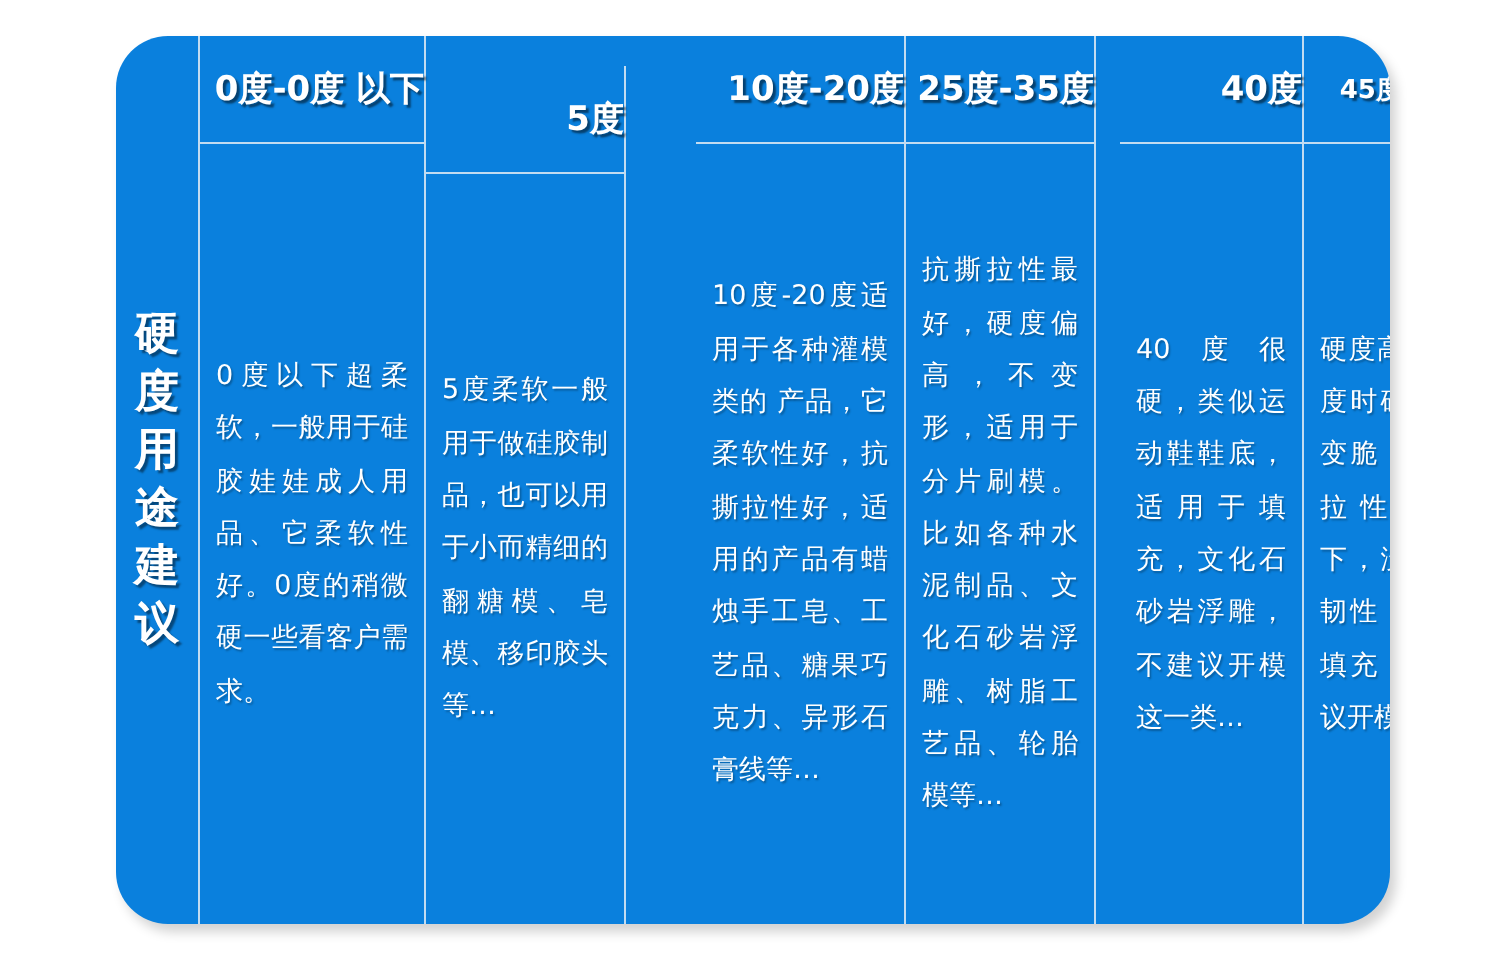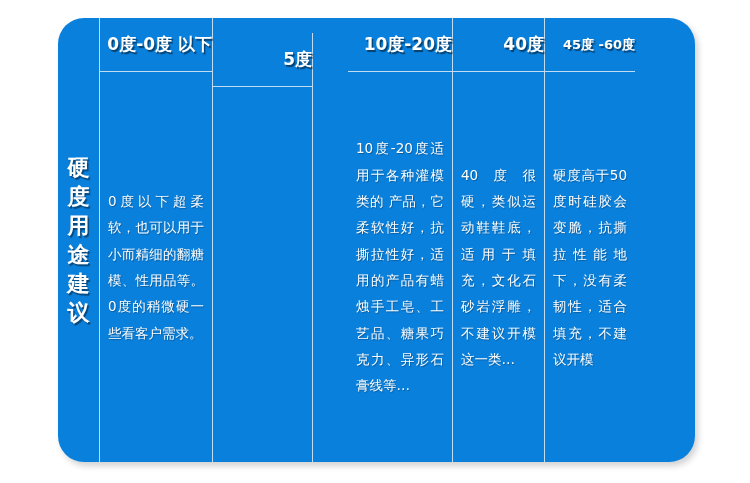--- a/index.html
+++ b/index.html
@@ -113,21 +113,21 @@
     text-align-last: left;
     text-shadow: 0.8px 0.8px 1px rgba(0,0,0,0.30);
     word-break: break-all;
   }
 
   
   #col-0 { flex: 0 0 113px; }
   #col-1 { flex: 0 0 100px; margin-top: 15px; }
   #col-2 { flex: 0 0 105px; margin-left: 35px; }
   #col-3 { flex: 0 0 95px; }
-  #col-4 { flex: 0 0 92px; }
+  #col-4 { flex: 0 0 92px; margin-left: 12px; }
   #col-5 { flex: 0 0 90px; }
 </style>
 </head>
 <body>
 
 <div id="page">
 
   <div id="hardness-table">
 
     <div class="label-col">
@@ -139,39 +139,50 @@
         <span>建</span>
         <span>议</span>
       </div>
     </div>
 
     <div class="data-col" id="col-0">
       <div class="col-head">
         <span>0度-0度 以下</span>
       </div>
       <div class="col-body">
-        <span>0度以下超柔软，也可以用于小而精细的翻糖模、性用品等。0度的稍微硬一些看客户需求。</span>
+        <span>0度以下超柔软，一般用于硅胶娃娃成人用品、它柔软性好。0度的稍微硬一些看客户需求。</span>
       </div>
     </div>
 
     <div class="data-col" id="col-1">
       <div class="col-head">
         <span>5度</span>
       </div>
+      <div class="col-body">
+        <span>5度柔软一般用于做硅胶制品，也可以用于小而精细的翻糖模、皂模、移印胶头等…</span>
+      </div>
     </div>
 
     <div class="data-col" id="col-2">
       <div class="col-head">
         <span>10度-20度</span>
       </div>
       <div class="col-body">
         <span>10度-20度适用于各种灌模类的 产品，它柔软性好，抗撕拉性好，适用的产品有蜡烛手工皂、工艺品、糖果巧克力、异形石膏线等…</span>
       </div>
     </div>
 
+    <div class="data-col" id="col-3">
+      <div class="col-head">
+        <span>25度-35度</span>
+      </div>
+      <div class="col-body">
+        <span>抗撕拉性最好，硬度偏高，不变形，适用于分片刷模。比如各种水泥制品、文化石砂岩浮雕、树脂工艺品、轮胎模等…</span>
+      </div>
+    </div>
 
     <div class="data-col" id="col-4">
       <div class="col-head">
         <span>40度</span>
       </div>
       <div class="col-body">
         <span>40度很 硬，类似运动鞋鞋底，适用于填充，文化石砂岩浮雕，不建议开模这一类…</span>
       </div>
     </div>
 

